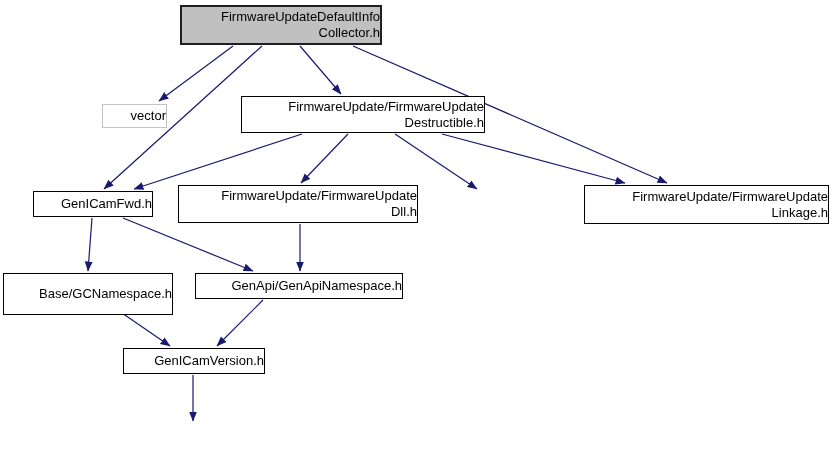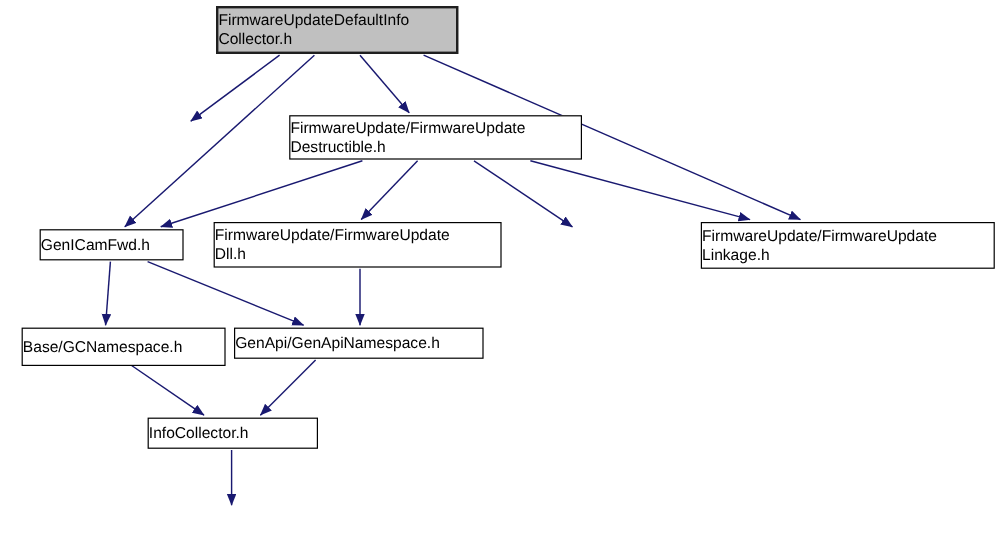--- a/index.html
+++ b/index.html
@@ -20,21 +20,21 @@
     overflow:hidden;
   }
   svg.edges{position:absolute;left:0;top:0;width:833px;height:455px;}
   svg.edges line{stroke:var(--arrow);stroke-width:1.2;}
   svg.edges marker path{fill:var(--arrow);}
   .node{
     position:absolute;
     box-sizing:border-box;
     display:flex;
     flex-direction:column;
-    align-items:flex-start;
+    align-items:flex-end;
     justify-content:center;
     background:var(--node-fill);
     border:1px solid var(--node-border);
     color:#000;
     font-size:13px;
     line-height:16px;
     text-align:center;
   }
   .node span{white-space:nowrap;display:block;}
   .node.root{background:var(--root-fill);border:2px solid var(--root-border);}
@@ -65,20 +65,23 @@
     <line x1="103" y1="300" x2="170" y2="346" marker-end="url(#ah)"></line>
     <line x1="263" y1="300" x2="217" y2="346" marker-end="url(#ah)"></line>
     <line x1="193" y1="375" x2="193" y2="421" marker-end="url(#ah)"></line>
   </svg>
 
   <div class="node root" style="left:180px;top:5px;width:202px;height:40px">
     <span>FirmwareUpdateDefaultInfo</span>
     <span>Collector.h</span>
   </div>
 
+  <div class="node external" style="left:102px;top:104px;width:65px;height:24px">
+    <span>vector</span>
+  </div>
 
   <div class="node" style="left:241px;top:96px;width:244px;height:37px">
     <span>FirmwareUpdate/FirmwareUpdate</span>
     <span>Destructible.h</span>
   </div>
 
   <div class="node" style="left:33px;top:191px;width:120px;height:26px">
     <span>GenICamFwd.h</span>
   </div>
 
@@ -86,26 +89,26 @@
     <span>FirmwareUpdate/FirmwareUpdate</span>
     <span>Dll.h</span>
   </div>
 
 
   <div class="node" style="left:584px;top:185px;width:245px;height:39px">
     <span>FirmwareUpdate/FirmwareUpdate</span>
     <span>Linkage.h</span>
   </div>
 
-  <div class="node" style="left:18px;top:273px;width:170px;height:32px">
+  <div class="node" style="left:3px;top:273px;width:170px;height:42px">
     <span>Base/GCNamespace.h</span>
   </div>
 
   <div class="node" style="left:195px;top:273px;width:208px;height:26px">
     <span>GenApi/GenApiNamespace.h</span>
   </div>
 
   <div class="node" style="left:123px;top:348px;width:142px;height:26px">
-    <span>InfoCollector.h</span>
+    <span>GenICamVersion.h</span>
   </div>
 
 
 </div>
 
 </body></html>

